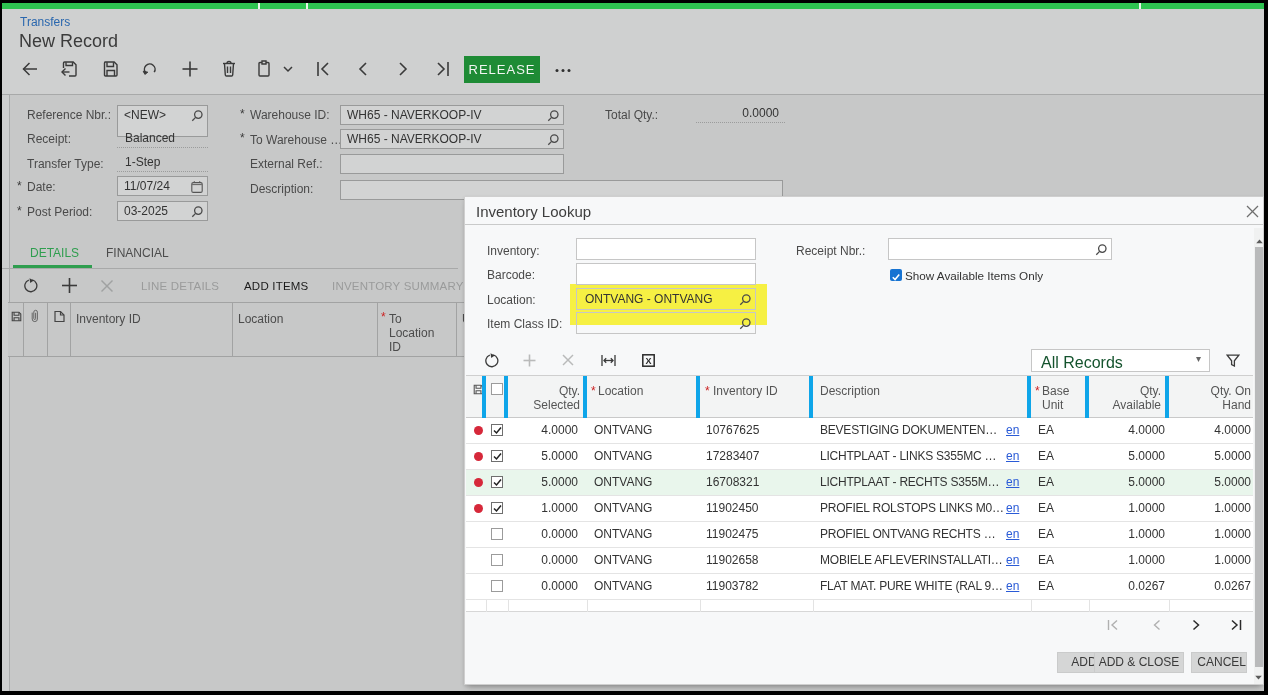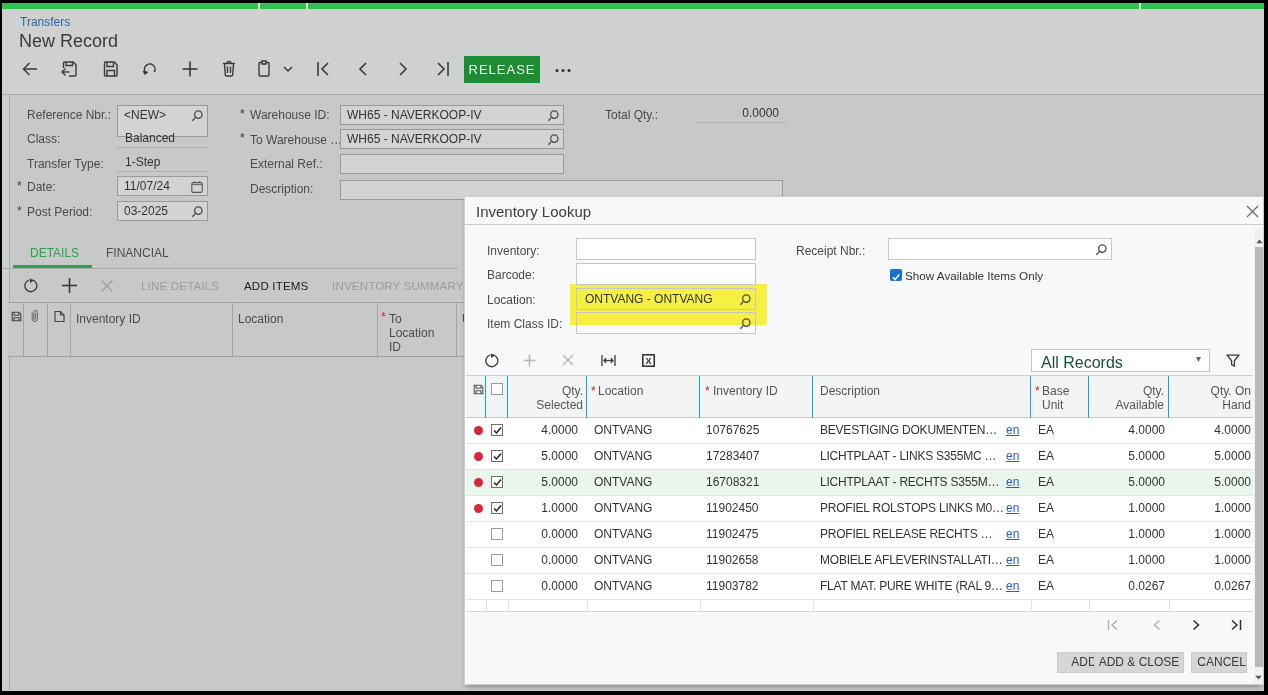--- a/index.html
+++ b/index.html
@@ -34,21 +34,21 @@
   .mtitle { position:absolute; left:11px; top:6px; font-size:15px; color:#3d3d3d; }
   .mtbar { position:absolute; left:0; top:0; width:100%; height:28px; border-bottom:1px solid #c9caca; }
   .mclose { position:absolute; right:3px; top:6px; width:16px; height:16px; }
   .mlabel { position:absolute; font-size:12px; color:#4a4a4a; }
   .minput { position:absolute; background:#fff; border:1px solid #c6c6c6; font-size:12px; color:#333; height:22px; }
   .minput .val { position:absolute; left:8px; top:3px; }
   .yellow { position:absolute; left:105px; top:87px; width:197px; height:41px; background:#f5ef39; opacity:0.95; }
   
   .grid { position:absolute; left:1px; top:178px; width:787px; }
   .ghead { position:relative; height:43px; background:#f3f4f4; border-top:1px solid #cfcfcf; border-bottom:1px solid #c9c9c9; font-size:12px; color:#555; }
-  .gh { position:absolute; top:0; height:43px; border-right:1px solid #0ea5e9; }
+  .gh { position:absolute; top:0; height:43px; border-right:4px solid #0ea5e9; }
   .grow { position:relative; height:26px; background:#fff; border-bottom:1px solid #e4e4e4; font-size:12px; color:#333; }
   .gc { position:absolute; top:0; height:26px; line-height:25px; white-space:nowrap; overflow:hidden; }
   .num { text-align:right; }
   .desc { letter-spacing:-0.22px; }
   .cb { position:absolute; width:12px; height:12px; border:1px solid #9b9b9b; background:#fff; }
   .dot { position:absolute; width:9px; height:9px; border-radius:50%; background:#d6283a; }
   .enlink { color:#2a5bd7; text-decoration:underline; }
   .btn { position:absolute; top:455px; height:21px; background:#d5d6d6; border:1px solid #cacbcb; font-size:12px; color:#3a3a3a; text-align:center; line-height:19px; }
   .sbar { position:absolute; right:0; top:31px; width:9px; height:456px; background:#f0f1f1; }
   .sthumb { position:absolute; left:1px; top:19px; width:8px; height:420px; background:#b9babb; }
@@ -142,21 +142,21 @@
         <circle cx="9" cy="14.5" r="1.5"></circle>
         <circle cx="15" cy="14.5" r="1.5"></circle>
       </g>
     </svg>
   <div class="release">RELEASE</div>
   <div class="formarea"></div>
   <div class="abs" style="left:0; top:93px; width:7px; height:596px; background:#cdcece;"></div>
     <div class="leftline"></div>
 
   <div class="flabel" style="left:25px; top:106px;">Reference Nbr.:</div>
-  <div class="flabel" style="left:25px; top:130px;">Class:</div>
+  <div class="flabel" style="left:25px; top:130px;">Receipt:</div>
   <div class="flabel" style="left:25px; top:155px;">Transfer Type:</div>
   <div class="req" style="left:15px; top:177px;">*</div>
   <div class="flabel" style="left:25px; top:178px;">Date:</div>
   <div class="req" style="left:15px; top:202px;">*</div>
   <div class="flabel" style="left:25px; top:203px;">Post Period:</div>
   <div class="finput" style="left:115px; top:103px; width:91px; height:32px;">
       <span class="val">&lt;NEW&gt;</span>
       <svg style="position:absolute;right:3px;top:3px;" width="14" height="14" viewBox="0 0 14 14">
         <g fill="none" stroke="#4a4a4a" stroke-width="1.3">
           <circle cx="8.3" cy="5.6" r="3.7"></circle>
@@ -459,21 +459,21 @@
         <div class="gc" style="left:540px; width:24px;"><span class="enlink">en</span></div>
         <div class="gc" style="left:572px; width:45px;">EA</div>
         <div class="gc num" style="left:623px; width:76px;">1.0000</div>
         <div class="gc num" style="left:703px; width:82px;">1.0000</div>
       </div>
       <div class="grow">
         <div class="cb" style="left:25px; top:6px;"></div>
         <div class="gc num" style="left:42px; width:70px;">0.0000</div>
         <div class="gc" style="left:128px; width:100px;">ONTVANG</div>
         <div class="gc" style="left:240px; width:100px;">11902475</div>
-        <div class="gc desc" style="left:354px; width:186px;">PROFIEL RELEASE RECHTS …</div>
+        <div class="gc desc" style="left:354px; width:186px;">PROFIEL ONTVANG RECHTS …</div>
         <div class="gc" style="left:540px; width:24px;"><span class="enlink">en</span></div>
         <div class="gc" style="left:572px; width:45px;">EA</div>
         <div class="gc num" style="left:623px; width:76px;">1.0000</div>
         <div class="gc num" style="left:703px; width:82px;">1.0000</div>
       </div>
       <div class="grow">
         <div class="cb" style="left:25px; top:6px;"></div>
         <div class="gc num" style="left:42px; width:70px;">0.0000</div>
         <div class="gc" style="left:128px; width:100px;">ONTVANG</div>
         <div class="gc" style="left:240px; width:100px;">11902658</div>

